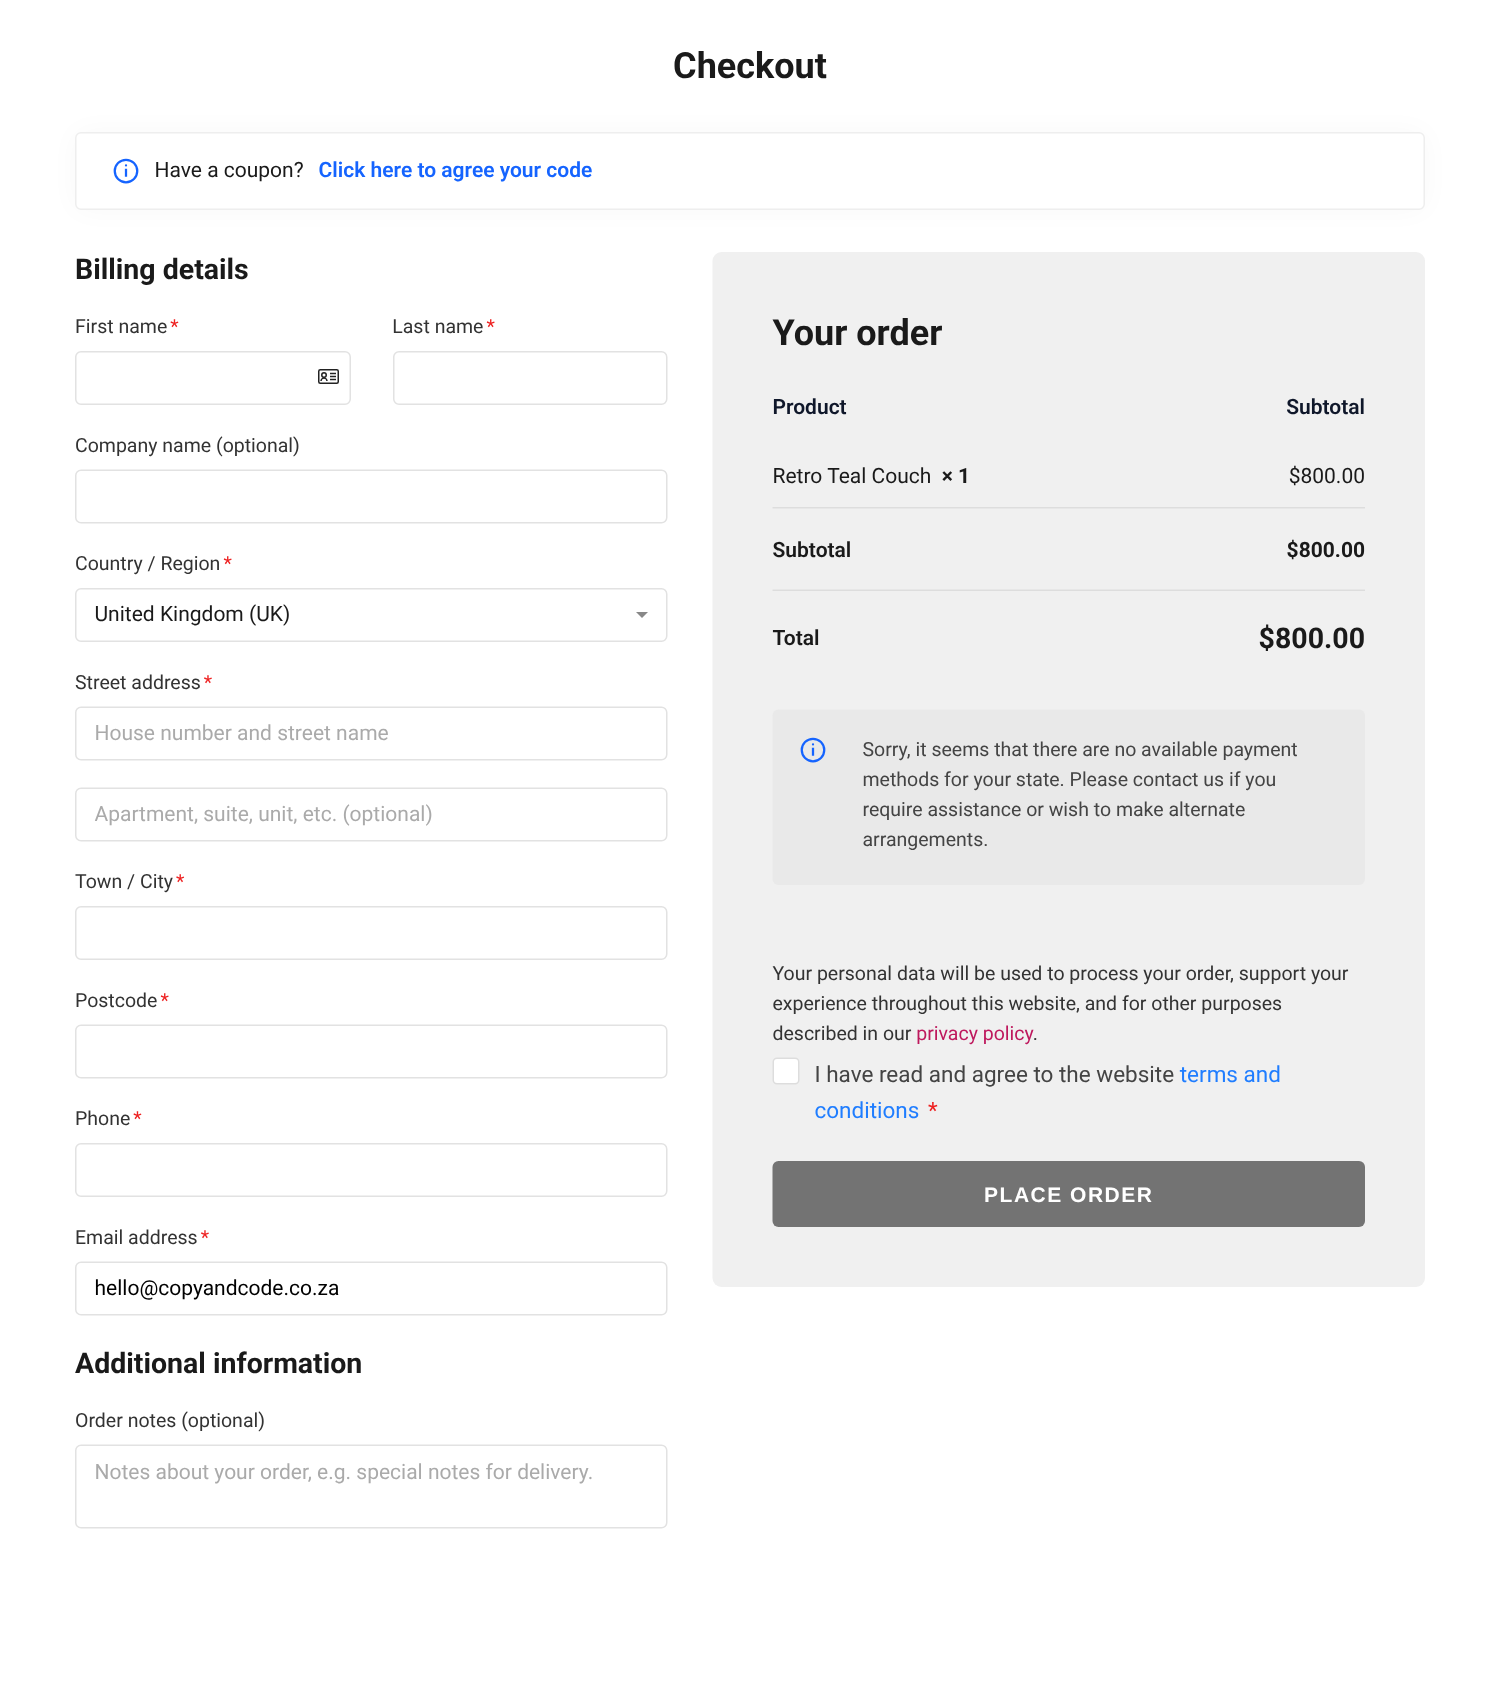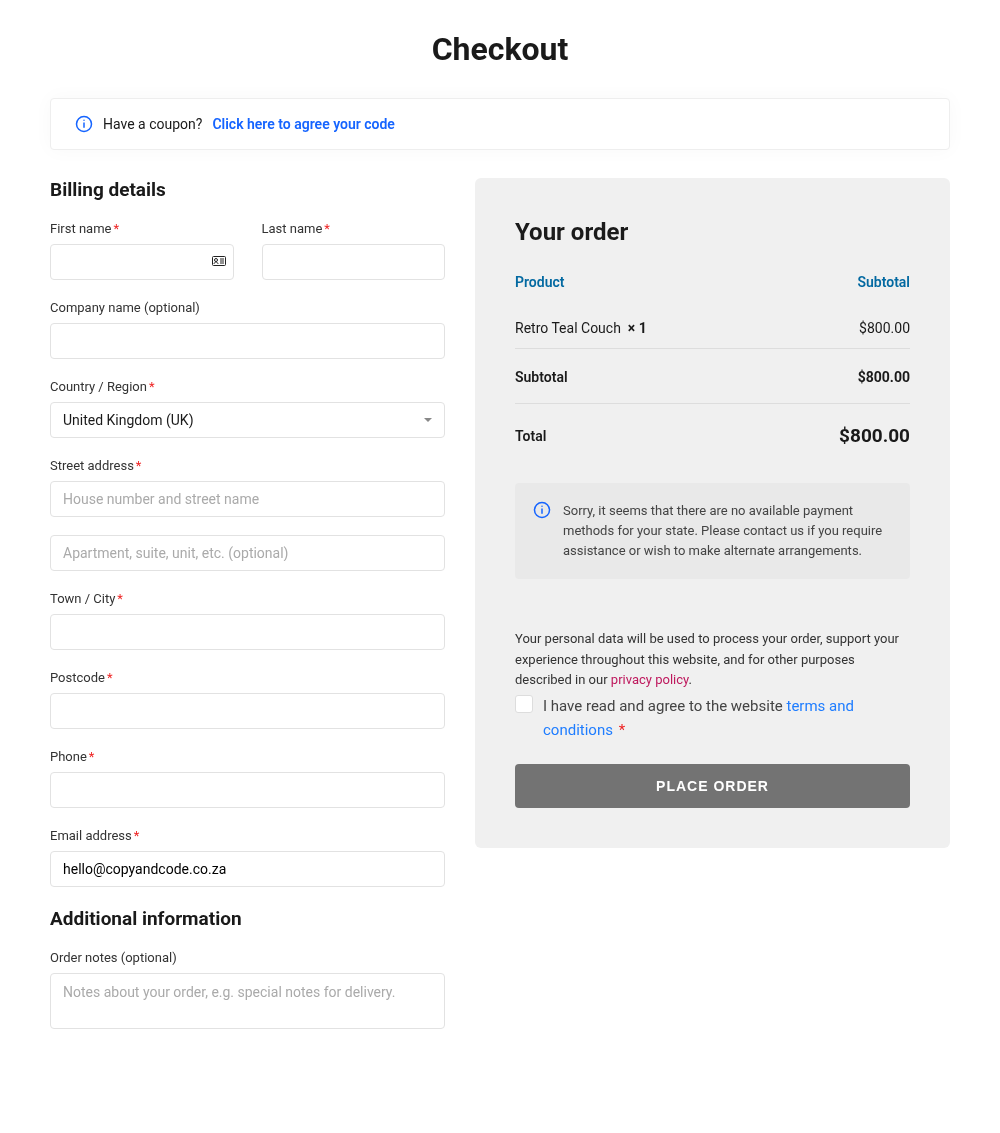--- a/index.html
+++ b/index.html
@@ -1,44 +1,44 @@
 <!DOCTYPE html>
 <html><head>
 <meta charset="utf-8">
 <style>
 *{box-sizing:border-box;margin:0;padding:0}
 body{font-family:-apple-system,BlinkMacSystemFont,"Segoe UI",Roboto,Arial,sans-serif;background:#fff;color:#1a1a1a;padding:30px 50px}
-h1{text-align:center;font-size:32px;font-weight:700;margin-bottom:30px}
+h1{text-align:center;font-size:24px;font-weight:700;margin-bottom:30px}
 .coupon-bar{background:#fff;border:1px solid #eee;border-radius:4px;padding:16px 24px;display:flex;align-items:center;gap:10px;font-size:14px;margin-bottom:28px;box-shadow:0 0 20px rgba(0,0,0,0.03)}
 .info-svg{width:18px;height:18px;flex-shrink:0}
 .coupon-link{color:#1564ff;font-weight:600;text-decoration:none;cursor:pointer}
 .layout{display:flex;gap:30px;align-items:flex-start}
 .left{flex:1;max-width:440px}
 .right{flex:1;background:#f0f0f0;border-radius:6px;padding:40px}
 h2{font-size:19px;font-weight:700;margin-bottom:20px}
 .row{display:flex;gap:28px}
 .field{margin-bottom:20px;flex:1}
 .label{font-size:13px;color:#333;margin-bottom:8px;display:block}
 .req{color:#e22;margin-left:2px}
 .inp{width:100%;height:36px;border:1px solid #e2e2e2;border-radius:4px;padding:0 12px;font-size:14px;background:#fff;font-family:inherit}
 .inp::placeholder{color:#aaa}
 textarea.inp{height:56px;padding:10px 12px;resize:none}
 .sel{display:flex;align-items:center;justify-content:space-between;cursor:pointer;background:#fff}
 .tri{width:0;height:0;border-left:4px solid transparent;border-right:4px solid transparent;border-top:4px solid #888}
 .contact-icon{position:absolute;right:8px;top:50%;transform:translateY(-50%);font-size:12px;color:#555;pointer-events:none}
 .fwrap{position:relative}
 h3{font-size:24px;font-weight:700;margin-bottom:28px}
 .otable{width:100%;border-collapse:collapse;font-size:14px}
-.otable th{text-align:left;font-weight:600;color:#0369a1;padding:0 0 18px;font-size:14px}
+.otable th{text-align:left;font-weight:600;color:#0f172a;padding:0 0 18px;font-size:14px}
 .otable th:last-child,.otable td:last-child{text-align:right}
 .otable td{padding:12px 0}
 .otable .sep td{border-top:1px solid #ddd;padding-top:20px;padding-bottom:18px}
 .otable .trow td{font-size:19px;font-weight:700;padding-top:20px;border-top:1px solid #ddd}
 .qty{font-weight:700}
-.notice{background:#e9e9e9;border-radius:4px;padding:18px;display:flex;gap:12px;margin-top:24px;font-size:13px;color:#444;line-height:1.55}
+.notice{background:#e9e9e9;border-radius:4px;padding:18px;display:flex;gap:24px;margin-top:24px;font-size:13px;color:#444;line-height:1.55}
 .privacy{font-size:13px;color:#333;line-height:1.55;margin-top:50px}
 .privacy a{color:#be185d;text-decoration:none}
 .terms{display:flex;gap:10px;font-size:15px;color:#444;margin-top:4px;align-items:flex-start;line-height:1.6}
 .terms a{color:#1f7dff;text-decoration:none}
 .cb{width:18px;height:18px;border:1px solid #ddd;border-radius:3px;background:#fff;flex-shrink:0;cursor:pointer;margin-top:1px}
 .place{width:100%;background:#737373;color:#fff;border:none;border-radius:4px;height:44px;font-size:14px;letter-spacing:1px;font-weight:600;margin-top:22px;cursor:pointer}
 </style>
 </head>
 <body>
 

